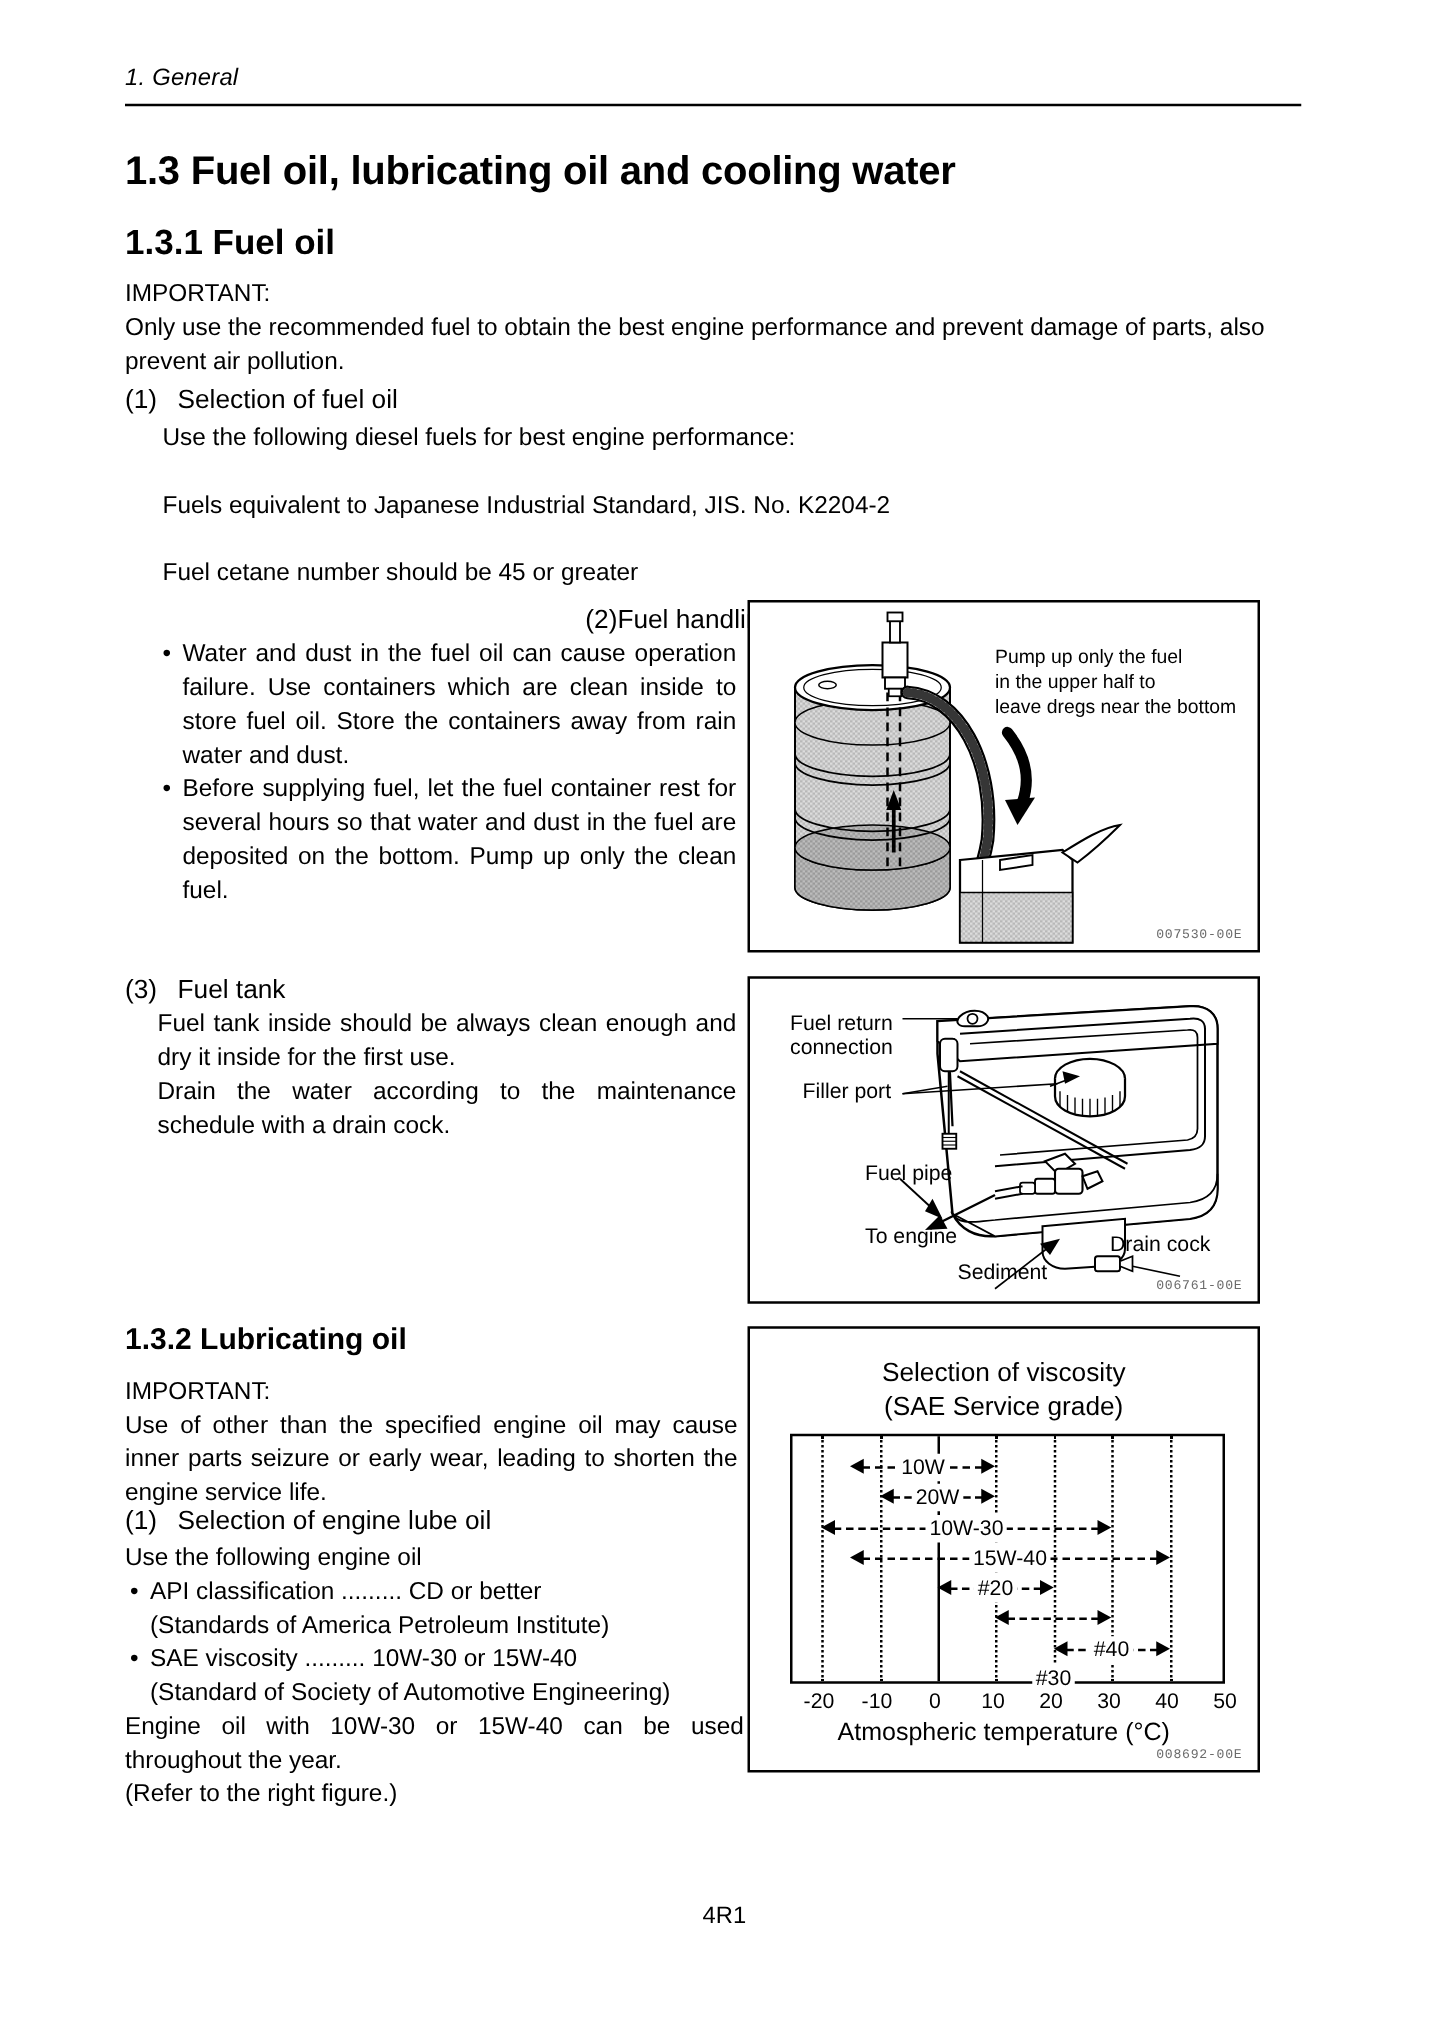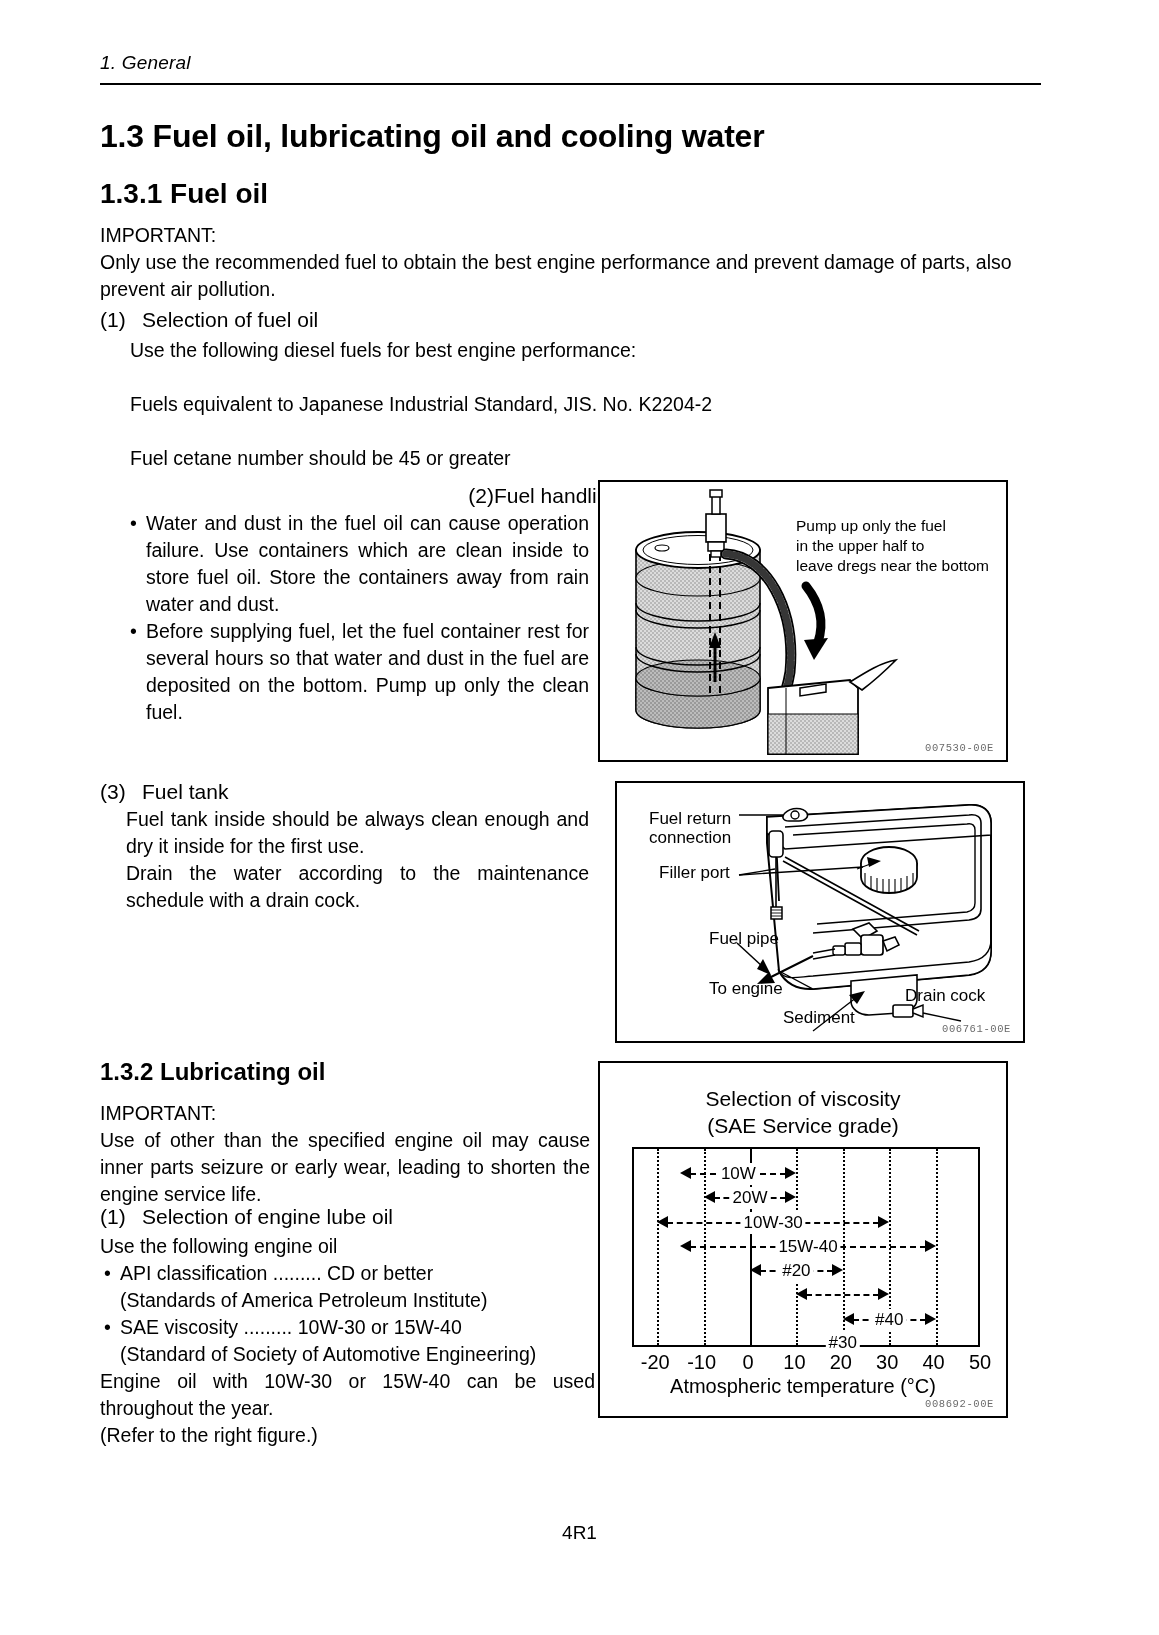--- a/index.html
+++ b/index.html
@@ -89,21 +89,21 @@
     position:absolute; top:0; font-size:17px; line-height:22px;
     background:#fff; padding:0 3px; white-space:nowrap;
   }
   .arrowL, .arrowR {
     position:absolute; top:4px; width:0; height:0;
     border-top:6px solid transparent; border-bottom:6px solid transparent;
   }
   .arrowL { border-right:11px solid #000; }
   .arrowR { border-left:11px solid #000; }
   .tick {
-    position:absolute; font-size:20px; text-align:center; width:40px;
+    position:absolute; font-size:17px; text-align:center; width:40px;
   }
   .axis-title {
     position:absolute; width:100%; text-align:center; font-size:20px;
   }
 
   
   .footer {
     position:absolute; left:0; top:1522px; width:1159px;
     text-align:center; font-size:19px;
   }
@@ -217,21 +217,21 @@
 
     <div class="figtext" style="left:196px; top:34px;">
       <div>Pump up only the fuel</div>
       <div>in the upper half to</div>
       <div>leave dregs near the bottom</div>
     </div>
 
     <div class="figcode">007530-00E</div>
   </div>
 
-  <div class="figbox" style="left:598px; top:781px; width:410px; height:262px;margin-left:17px;">
+  <div class="figbox" style="left:598px; top:781px; width:410px; height:262px;">
 
     <svg width="406" height="258" viewBox="0 0 406 258">
 
       <path d="M150,34 L352,22 C366,21 374,28 374,40 L374,168
                C374,182 366,190 352,192 L196,206
                C180,207 168,200 162,188 L150,60 Z" fill="#ffffff" stroke="#000" stroke-width="2"></path>
 
       <path d="M150,34 L352,22 C366,21 374,28 374,40 L374,52
                L168,66 L150,50 Z" fill="#ffffff" stroke="#000" stroke-width="1.6"></path>
 

